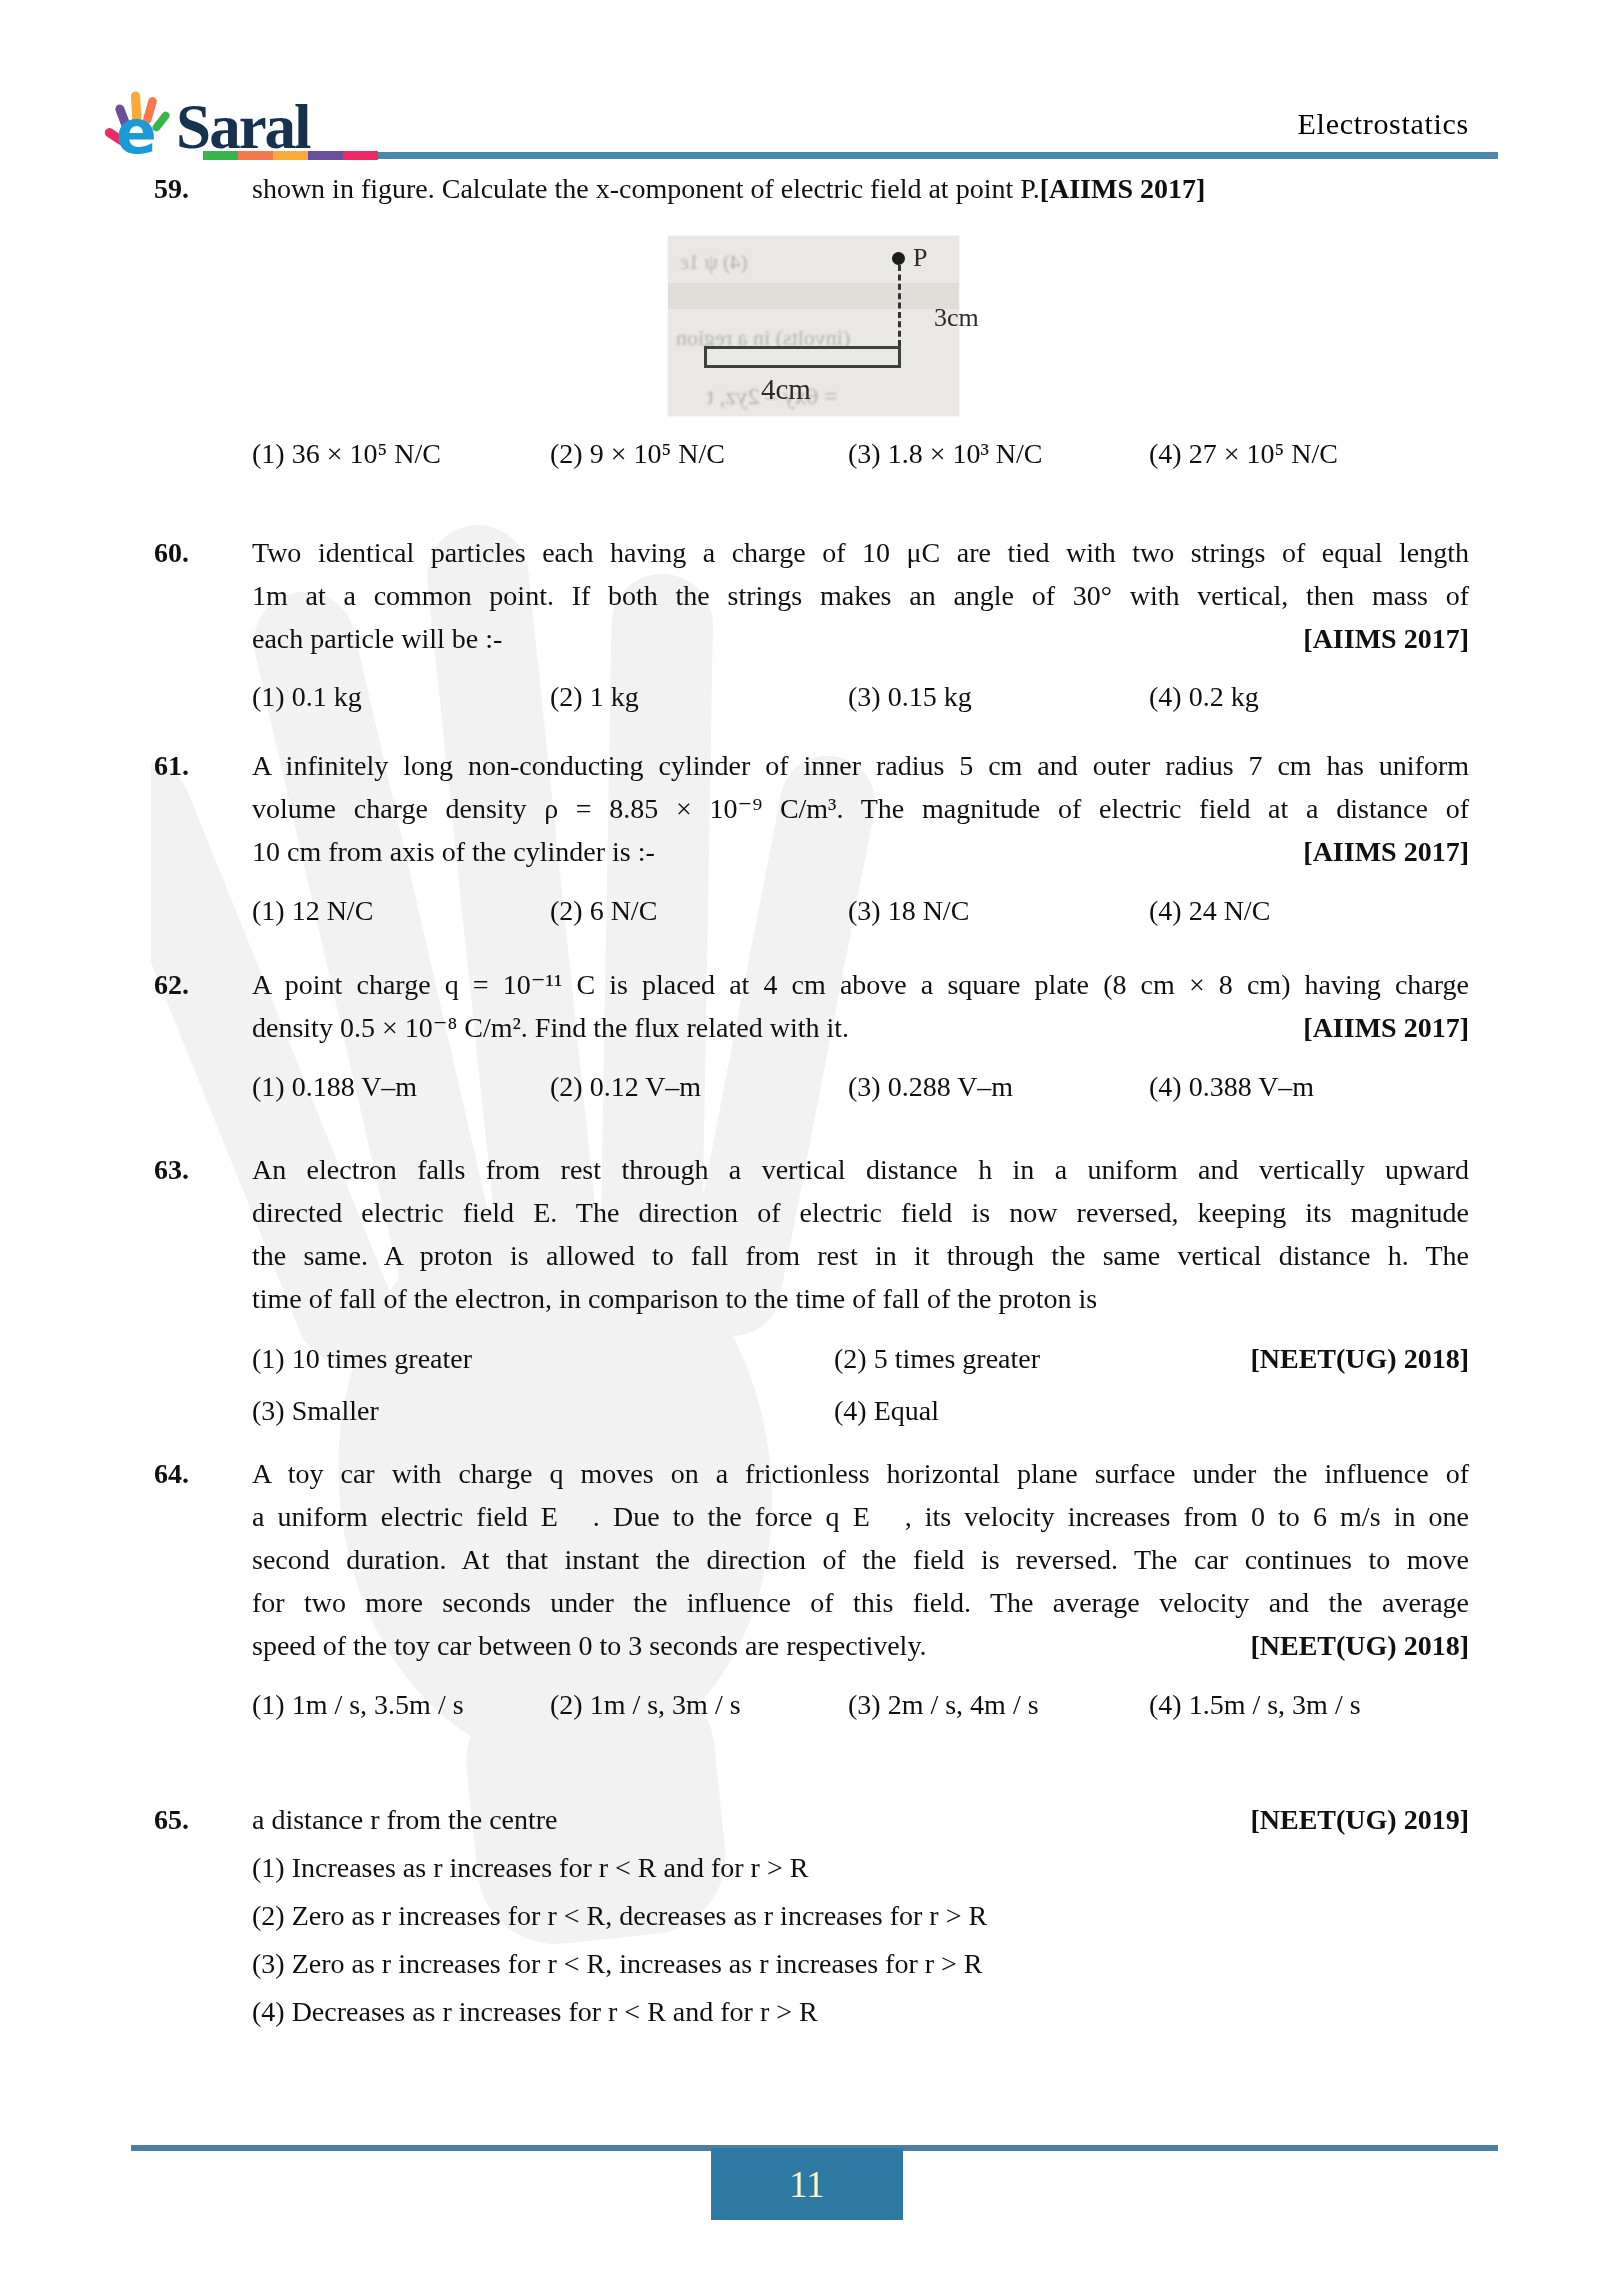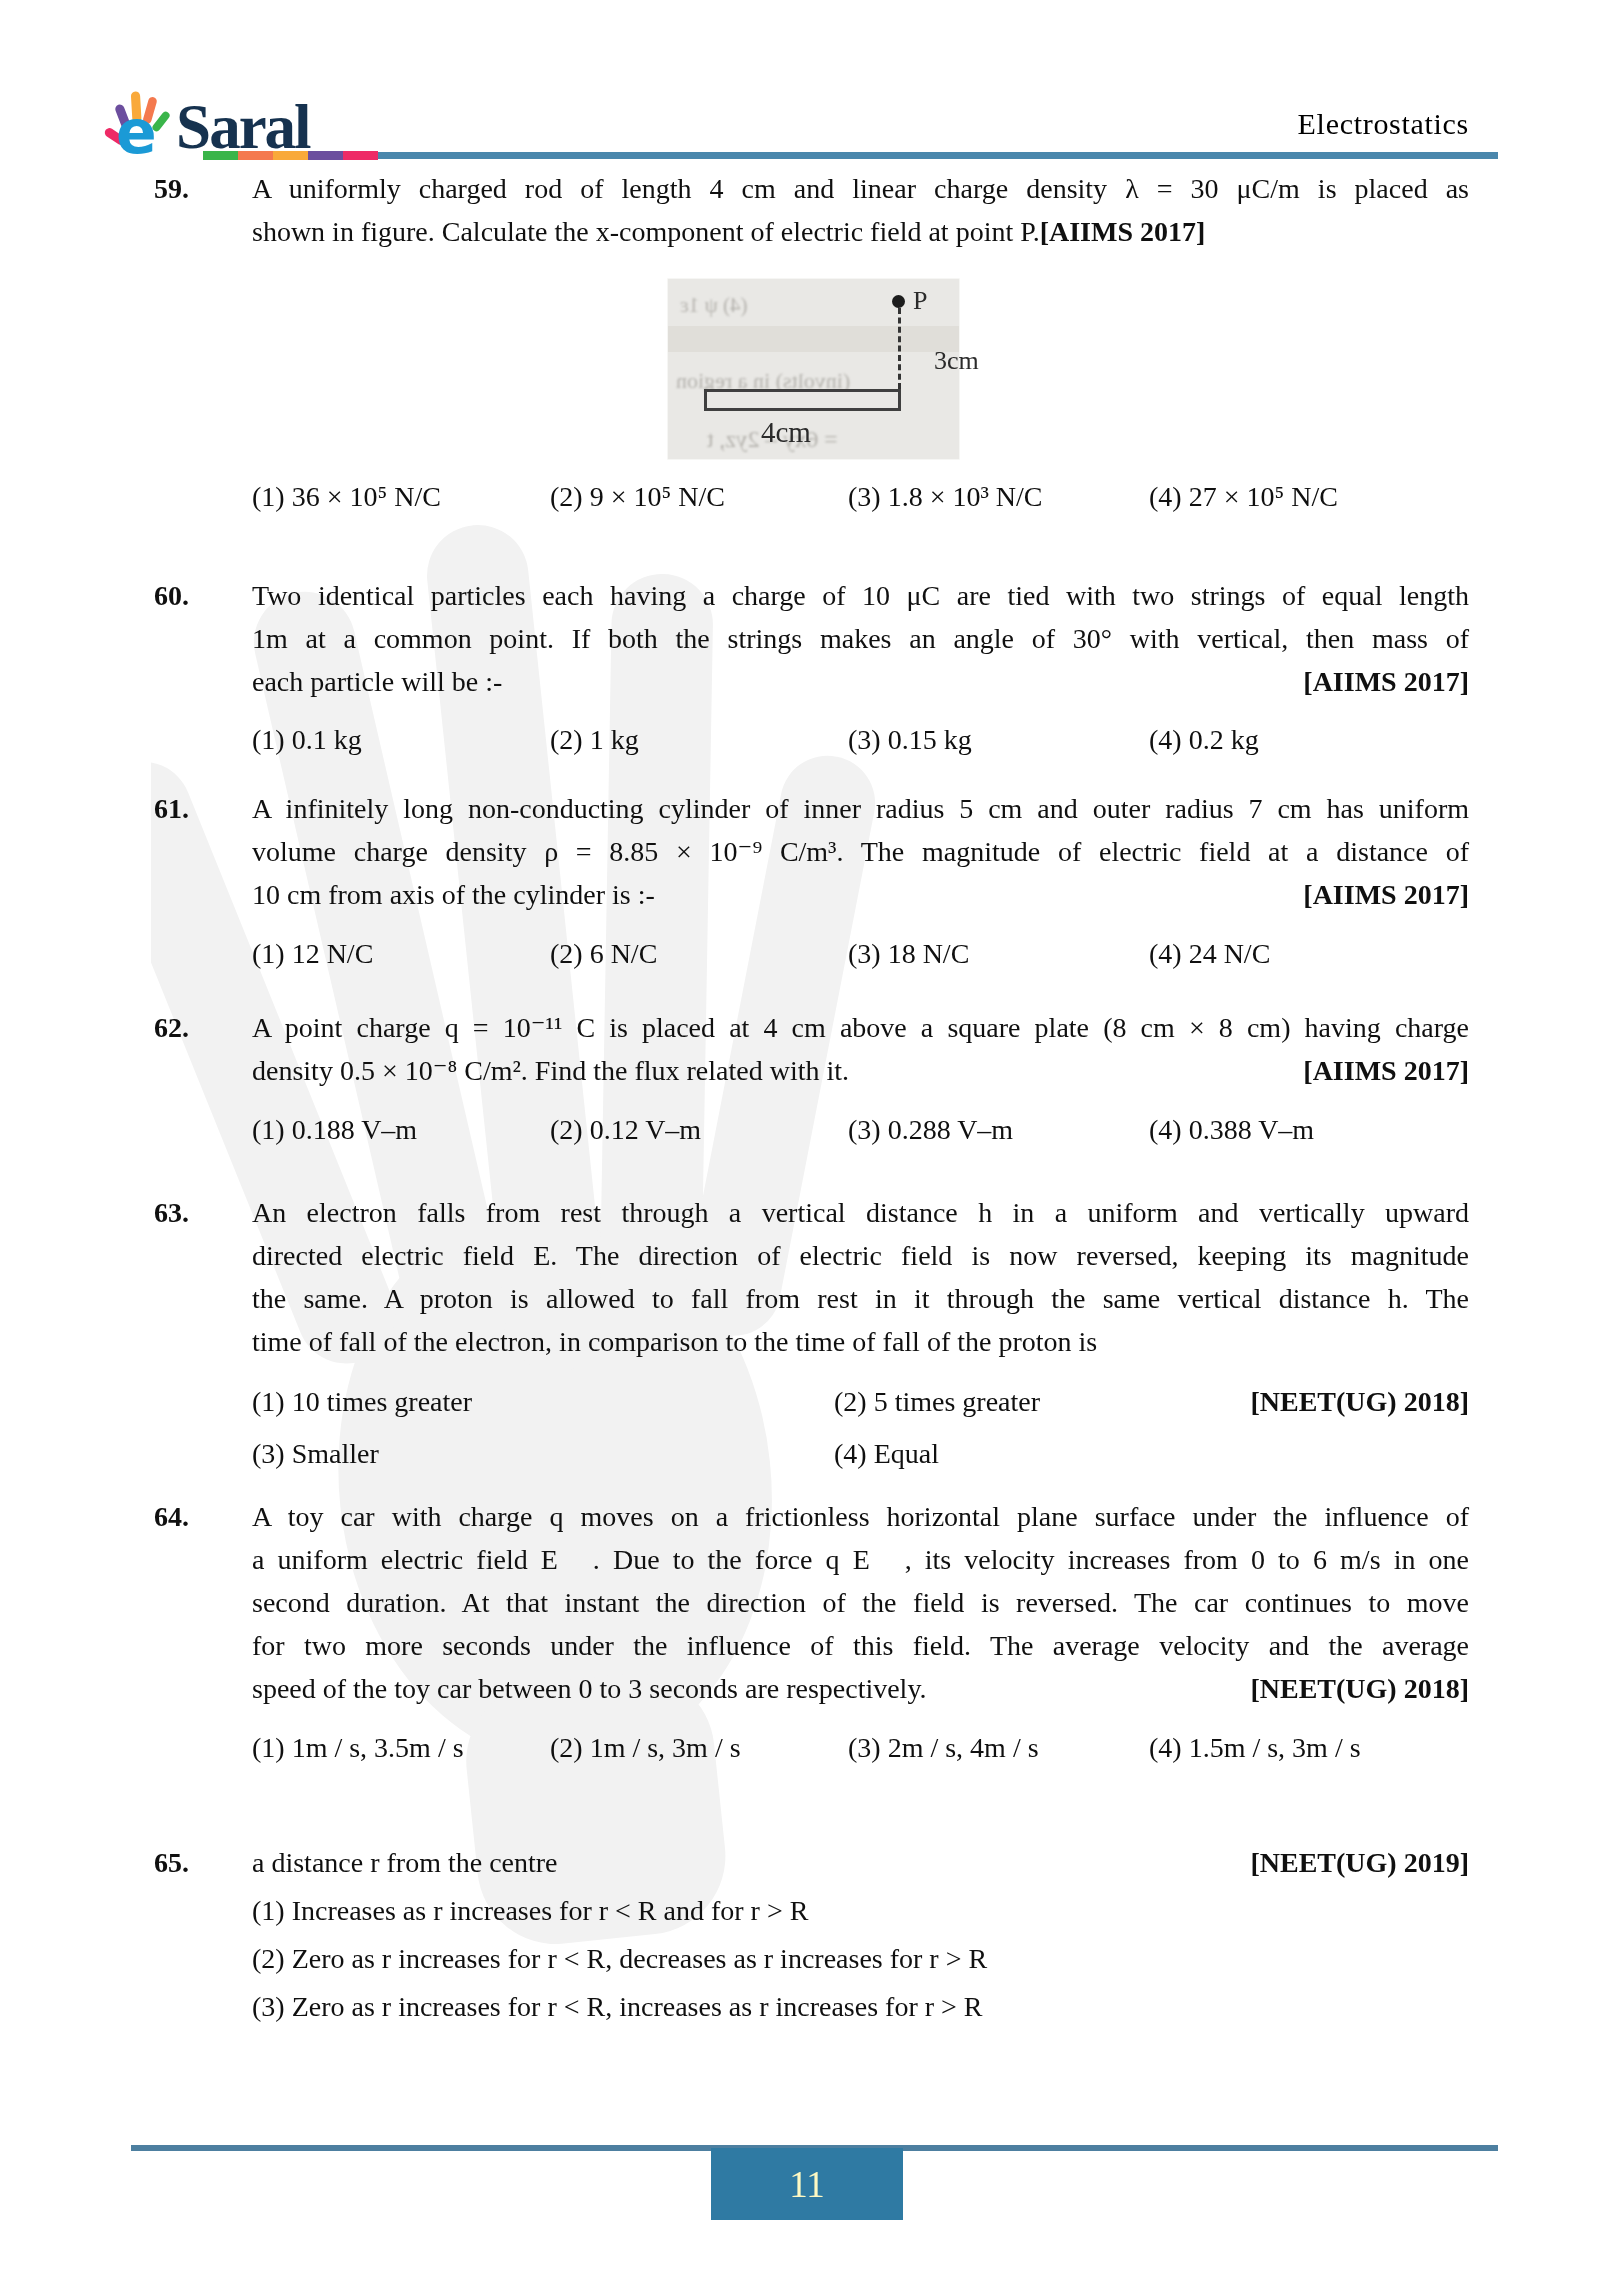--- a/index.html
+++ b/index.html
@@ -110,21 +110,20 @@
     </div>
     <div class="hdr-rule"></div>
     <div class="chapter-title">Electrostatics</div>
   </div>
 
   <div class="content">
 
     <section class="q">
       <div class="qnum">59.</div>
       <div class="qb">
-        <div class="jline">A uniformly charged rod of length 4 cm and linear charge density λ = 30 μC/m is placed as</div>
         <div class="qlast inline"><span>shown in figure. Calculate the x-component of electric field at point P.</span><b class="tag">[AIIMS 2017]</b></div>
         <div class="fig">
           <div class="band"></div>
           <div class="ghost g1">(4) ψ 1ε</div>
           <div class="ghost g2">(involts) in a region</div>
           <div class="ghost g3">= 6xy – 2yz, t</div>
           <div class="rod"></div>
           <div class="dash"></div>
           <div class="dot"></div>
           <div class="lblP">P</div>
@@ -238,20 +237,21 @@
       <div class="qnum">65.</div>
       <div class="qb">
         <div class="qlast">
             <span>a distance r from the centre</span>
             <b class="tag">[NEET(UG) 2019]</b>
           </div>
         <div class="optlist">
           <div class="opt">(1) Increases as r increases for r &lt; R and for r &gt; R</div>
           <div class="opt">(2) Zero as r increases for r &lt; R, decreases as r increases for r &gt; R</div>
           <div class="opt">(3) Zero as r increases for r &lt; R, increases as r increases for r &gt; R</div>
+          <div class="opt">(4) Decreases as r increases for r &lt; R and for r &gt; R</div>
         </div>
       </div>
     </section>
 
   </div>
 
   <div class="footer-rule"></div>
   <div class="page-badge">
     <span>11</span>
   </div>

